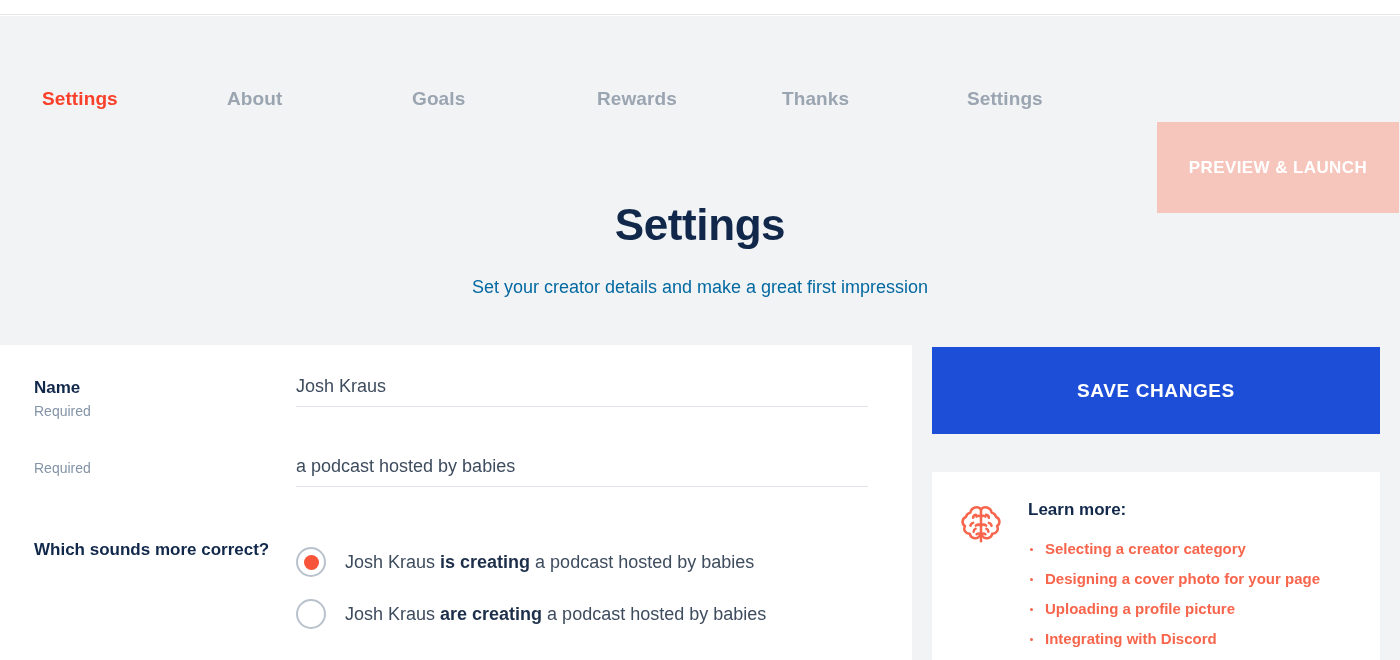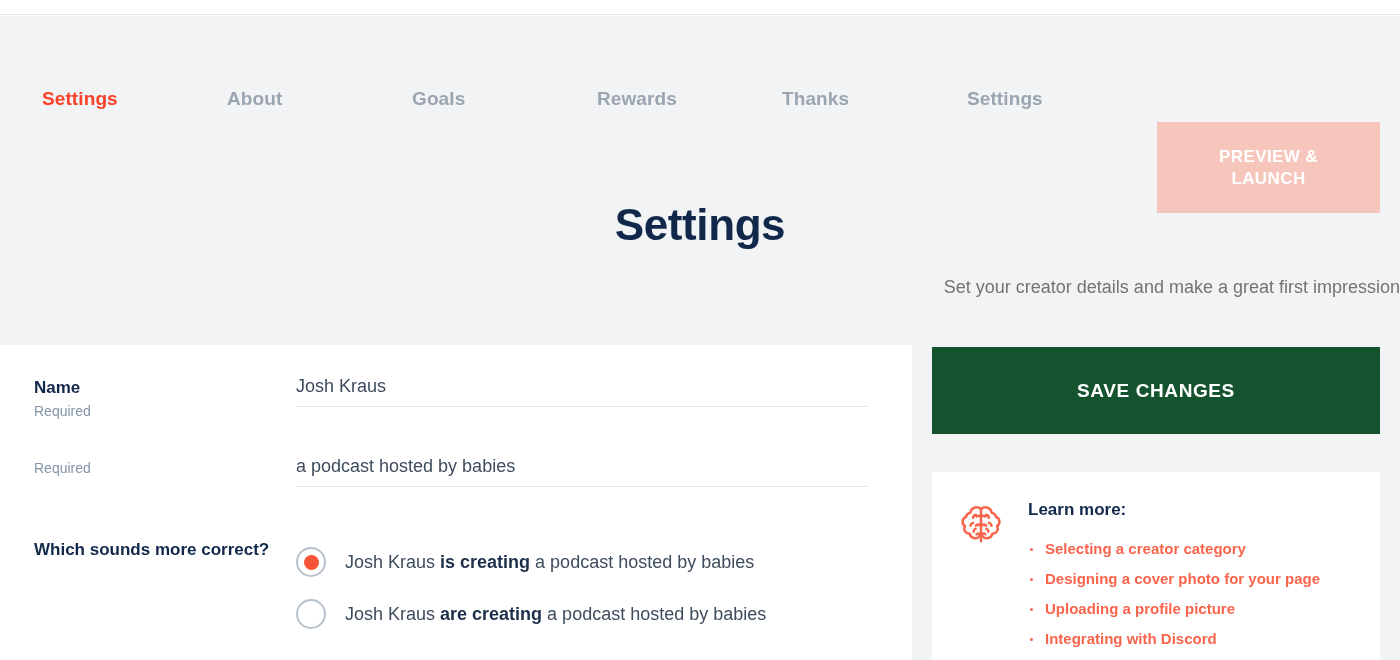--- a/index.html
+++ b/index.html
@@ -71,21 +71,21 @@
     white-space: nowrap;
     cursor: pointer;
   }
   .nav-item.active {
     color: #f8402a;
   }
   .preview-launch {
     position: absolute;
     left: 1157px;
     top: 69px;
-    width: 223px;
+    width: 242px;
     height: 91px;
     background: #f6c6bd;
     color: #ffffff;
     font-size: 17px;
     font-weight: bold;
     letter-spacing: 0.4px;
     line-height: 22px;
     text-align: center;
     display: flex;
     align-items: center;
@@ -105,23 +105,23 @@
     font-size: 44px;
     font-weight: bold;
     color: #11284b;
     letter-spacing: -0.4px;
   }
   .page-subtitle {
     position: absolute;
     left: 0;
     top: 277px;
     width: 1400px;
-    text-align: right;
+    text-align: center;
     font-size: 18px;
-    color: #737373;
+    color: #0369a1;
   }
 
   
   .body-area {
     position: absolute;
     left: 0;
     top: 345px;
     width: 1400px;
     height: 315px;
     background: #f2f3f5;
@@ -229,21 +229,21 @@
   
   .sidebar {
     position: absolute;
     left: 932px;
     top: 347px;
     width: 448px;
   }
   .save-button {
     width: 448px;
     height: 87px;
-    background: #14532d;
+    background: #1d4ed8;
     color: #ffffff;
     font-size: 19px;
     font-weight: bold;
     letter-spacing: 0.6px;
     display: flex;
     align-items: center;
     justify-content: center;
     cursor: pointer;
     border: none;
     font-family: "Liberation Sans", sans-serif;

